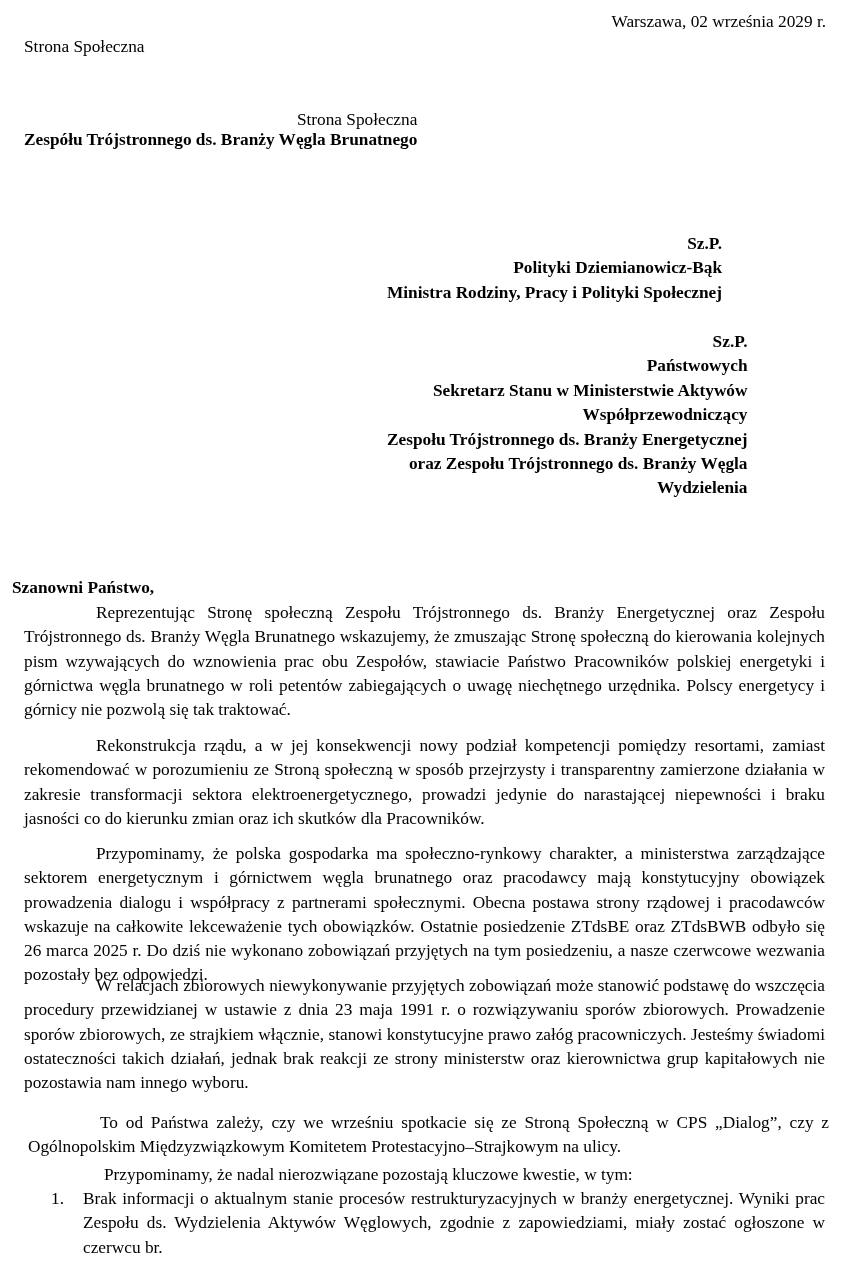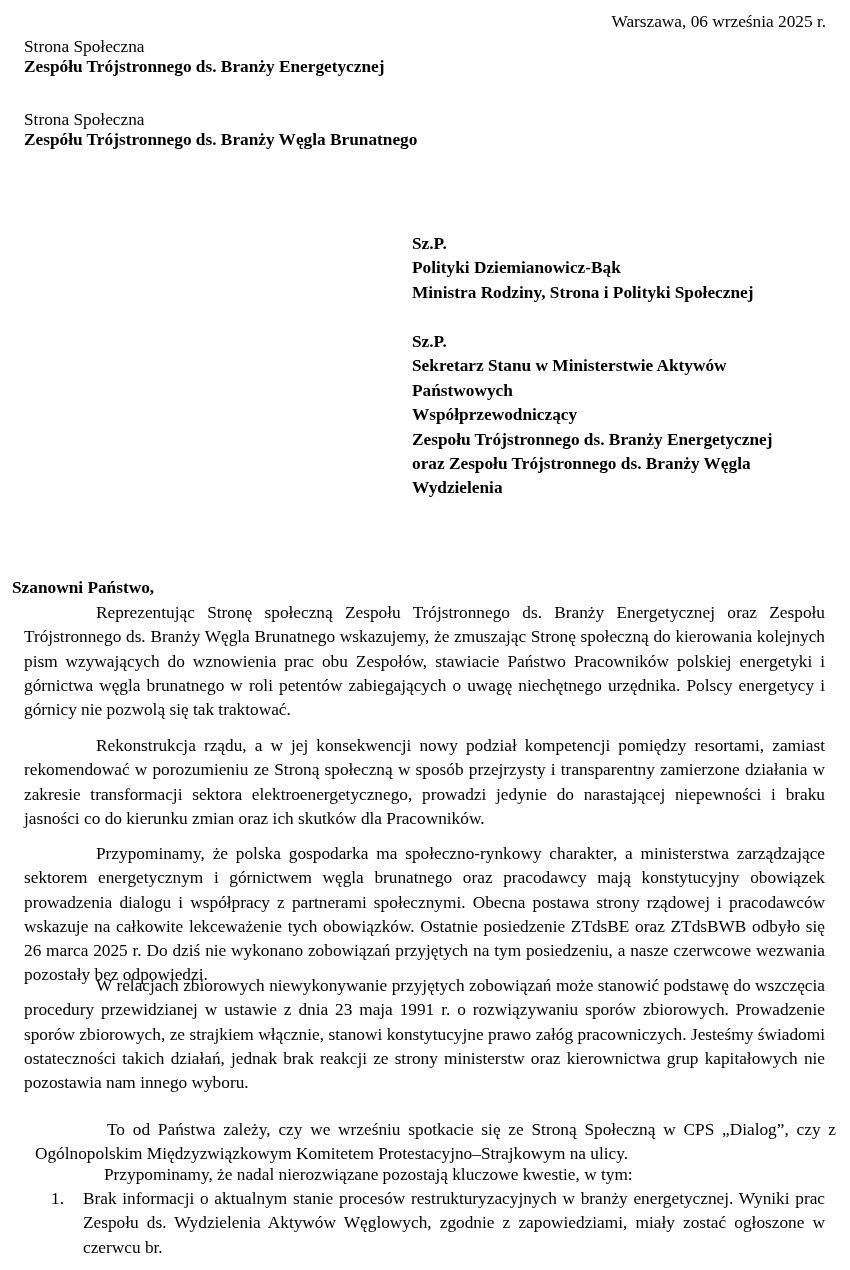--- a/index.html
+++ b/index.html
@@ -1,66 +1,65 @@
 <!DOCTYPE html>
 <html><head>
 <meta charset="utf-8">
 <style>
   html, body { margin: 0; padding: 0; background: #ffffff; }
   body { width: 850px; height: 1270px; overflow: hidden; position: relative; color: #000; font-family: "Liberation Serif", serif; font-size: 17.3px; }
   .abs { position: absolute; white-space: nowrap; }
   .b { font-weight: bold; }
   .date { right: 24px; top: 12px; }
   .sender { left: 24px; }
-  .recipient { left: 412px; line-height: 24.4px; font-family: Liberation Serif, serif; }
+  .recipient { left: 387px; line-height: 24.4px; font-family: Liberation Serif, serif; }
   .greeting { left: 12px; top: 578px; }
   .para { position: absolute; left: 24px; width: 801px; line-height: 24.3px; text-align: justify; text-indent: 72px; white-space: normal; }
   .list { position: absolute; left: 24px; width: 801px; line-height: 24.3px; white-space: normal; }
   .list .num { position: absolute; left: 27px; top: 0; }
   .list .txt { margin-left: 59px; text-align: justify; }
-  .line { display: block; }
+  .line { display: block; text-align: right; }
 </style>
 </head>
 <body>
 
-<div class="abs date">Warszawa, 06 września 2025 r.</div>
+<div class="abs date">Warszawa, 02 września 2029 r.</div>
 
 <div class="abs sender" style="top:37px;">
   <span class="line">Strona Społeczna</span>
-  <span class="line b">Zespółu Trójstronnego ds. Branży Energetycznej</span>
 </div>
 
 <div class="abs sender" style="top:110px;">
   <span class="line">Strona Społeczna</span>
   <span class="line b">Zespółu Trójstronnego ds. Branży Węgla Brunatnego</span>
 </div>
 
 <div class="abs recipient b" style="top:232px;">
   <span class="line">Sz.P.</span>
   <span class="line">Polityki Dziemianowicz-Bąk</span>
-  <span class="line">Ministra Rodziny, Strona i Polityki Społecznej</span>
+  <span class="line">Ministra Rodziny, Pracy i Polityki Społecznej</span>
 </div>
 
 <div class="abs recipient b" style="top:330px;">
   <span class="line">Sz.P.</span>
+  <span class="line">Państwowych</span>
   <span class="line">Sekretarz Stanu w Ministerstwie Aktywów</span>
-  <span class="line">Państwowych</span>
   <span class="line">Współprzewodniczący</span>
   <span class="line">Zespołu Trójstronnego ds. Branży Energetycznej</span>
   <span class="line">oraz Zespołu Trójstronnego ds. Branży Węgla</span>
   <span class="line">Wydzielenia</span>
 </div>
 
 <div class="abs greeting b">Szanowni Państwo,</div>
 
 <p class="para" style="top:601px; margin:0;">Reprezentując Stronę społeczną Zespołu Trójstronnego ds. Branży Energetycznej oraz Zespołu Trójstronnego ds. Branży Węgla Brunatnego wskazujemy, że zmuszając Stronę społeczną do kierowania kolejnych pism wzywających do wznowienia prac obu Zespołów, stawiacie Państwo Pracowników polskiej energetyki i górnictwa węgla brunatnego w roli petentów zabiegających o uwagę niechętnego urzędnika. Polscy energetycy i górnicy nie pozwolą się tak traktować.</p>
 <p class="para" style="top:734px; margin:0;">Rekonstrukcja rządu, a w jej konsekwencji nowy podział kompetencji pomiędzy resortami, zamiast rekomendować w porozumieniu ze Stroną społeczną w sposób przejrzysty i transparentny zamierzone działania w zakresie transformacji sektora elektroenergetycznego, prowadzi jedynie do narastającej niepewności i braku jasności co do kierunku zmian oraz ich skutków dla Pracowników.</p>
 <p class="para" style="top:842px; margin:0;">Przypominamy, że polska gospodarka ma społeczno-rynkowy charakter, a ministerstwa zarządzające sektorem energetycznym i górnictwem węgla brunatnego oraz pracodawcy mają konstytucyjny obowiązek prowadzenia dialogu i współpracy z partnerami społecznymi. Obecna postawa strony rządowej i pracodawców wskazuje na całkowite lekceważenie tych obowiązków. Ostatnie posiedzenie ZTdsBE oraz ZTdsBWB odbyło się 26 marca 2025 r. Do dziś nie wykonano zobowiązań przyjętych na tym posiedzeniu, a nasze czerwcowe wezwania pozostały bez odpowiedzi.</p>
 <p class="para" style="top:974px; margin:0;">W relacjach zbiorowych niewykonywanie przyjętych zobowiązań może stanowić podstawę do wszczęcia procedury przewidzianej w ustawie z dnia 23 maja 1991 r. o rozwiązywaniu sporów zbiorowych. Prowadzenie sporów zbiorowych, ze strajkiem włącznie, stanowi konstytucyjne prawo załóg pracowniczych. Jesteśmy świadomi ostateczności takich działań, jednak brak reakcji ze strony ministerstw oraz kierownictwa grup kapitałowych nie pozostawia nam innego wyboru.</p>
-<p class="para" style="top:1107px; margin:11px;">To od Państwa zależy, czy we wrześniu spotkacie się ze Stroną Społeczną w CPS „Dialog”, czy z Ogólnopolskim Międzyzwiązkowym Komitetem Protestacyjno–Strajkowym na ulicy.</p>
+<p class="para" style="top:1107px; margin:4px;">To od Państwa zależy, czy we wrześniu spotkacie się ze Stroną Społeczną w CPS „Dialog”, czy z Ogólnopolskim Międzyzwiązkowym Komitetem Protestacyjno–Strajkowym na ulicy.</p>
 <p class="para" style="top:1155px; margin:8px;">Przypominamy, że nadal nierozwiązane pozostają kluczowe kwestie, w tym:</p>
 
 <div class="list" style="top:1187px;">
   <div style="position:relative;">
     <span class="num">1.</span>
     <div class="txt">Brak informacji o aktualnym stanie procesów restrukturyzacyjnych w branży energetycznej. Wyniki prac Zespołu ds. Wydzielenia Aktywów Węglowych, zgodnie z zapowiedziami, miały zostać ogłoszone w czerwcu br.</div>
   </div>
 </div>
 
 </body></html>

